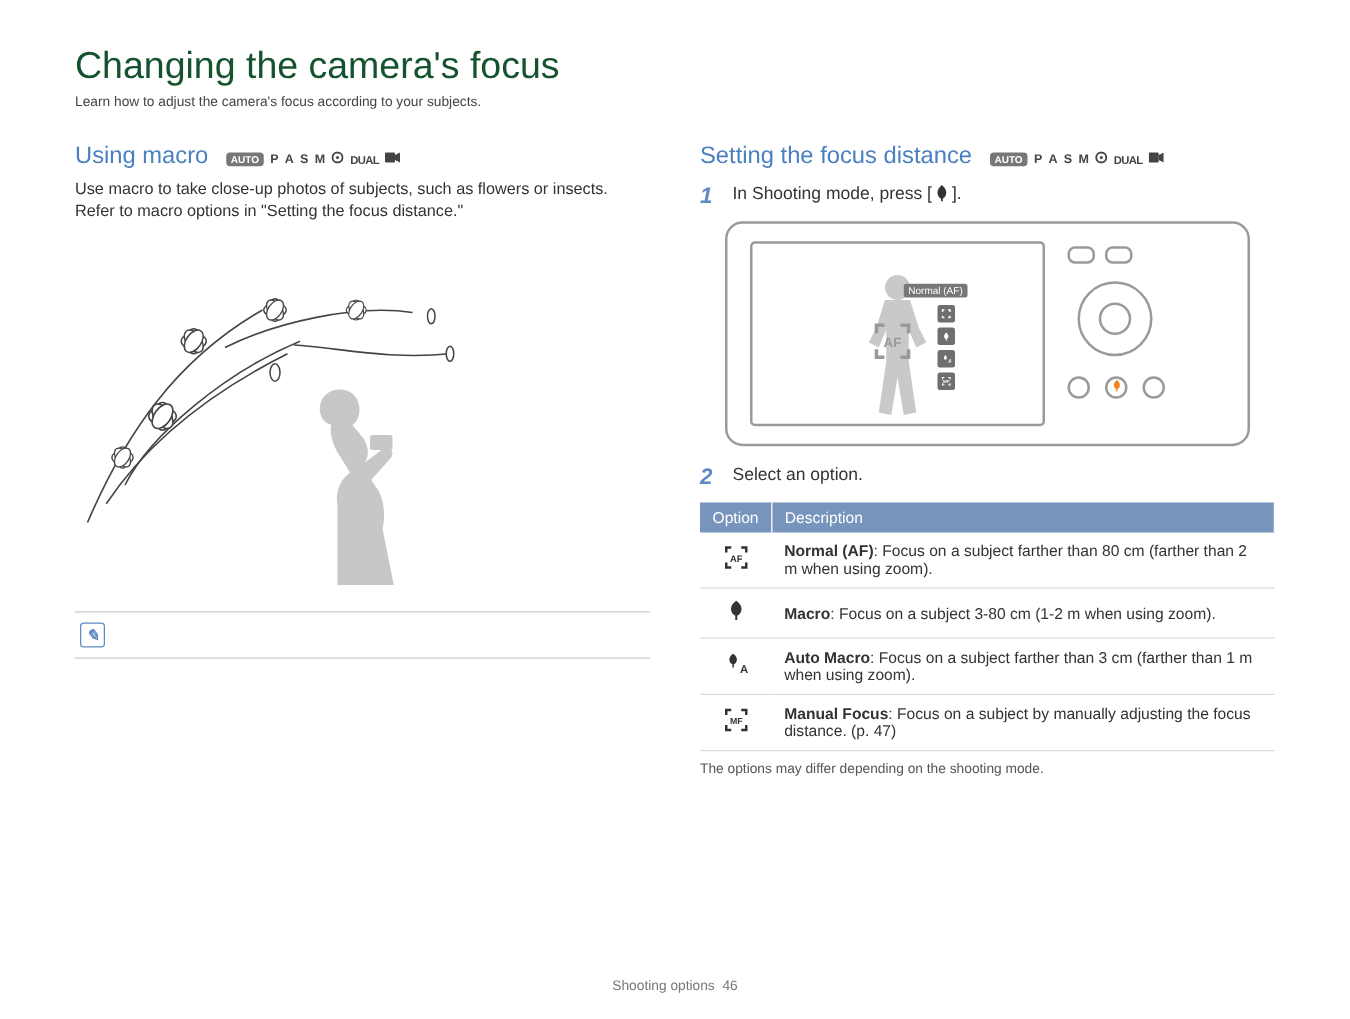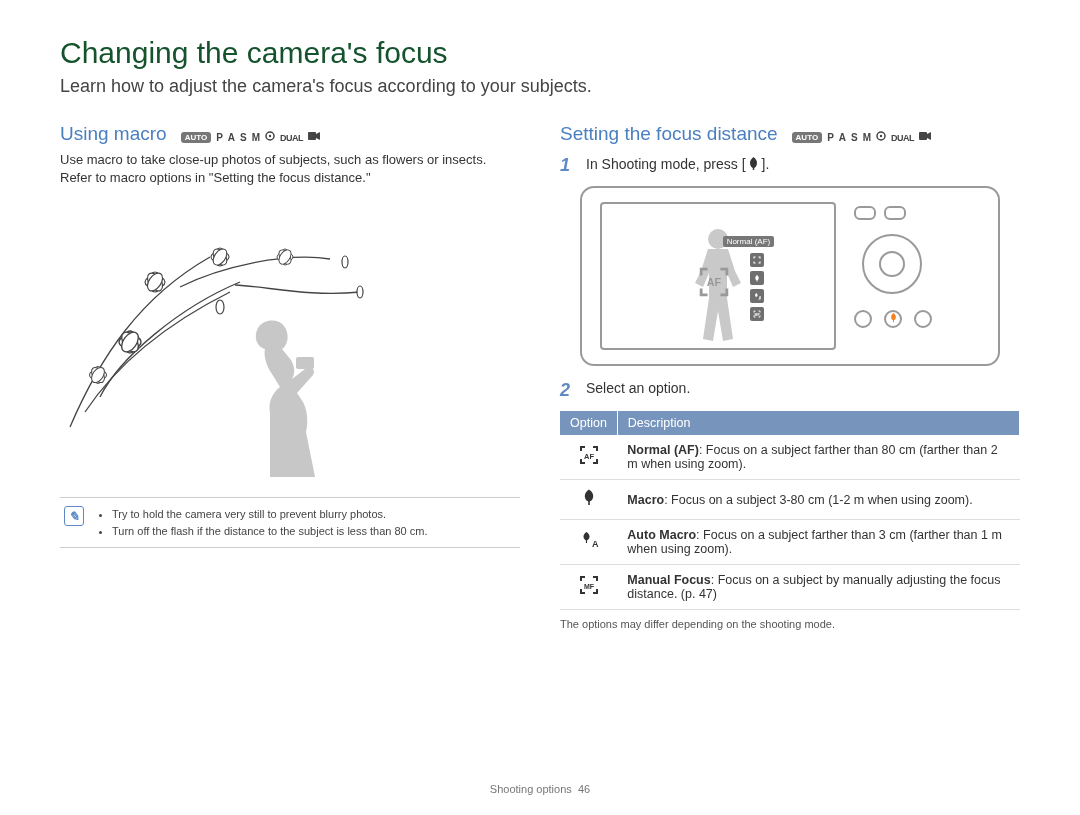--- a/index.html
+++ b/index.html
@@ -12,21 +12,21 @@
     padding: 36px 60px 30px 60px;
     position: relative;
   }
   .page-title {
     color: #14532d;
     font-size: 30px;
     font-weight: 400;
     margin-bottom: 6px;
   }
   .page-intro {
-    font-size: 18px;
+    font-size: 11px;
     color: #444;
     margin-bottom: 26px;
   }
   .columns {
     display: flex;
     gap: 40px;
   }
   .col { flex: 1; min-width: 0; }
   .section-head {
     display: flex;
@@ -35,21 +35,21 @@
     margin-bottom: 6px;
     flex-wrap: wrap;
   }
   .section-title {
     color: #4a7fc0;
     font-size: 19px;
     font-weight: 400;
   }
   .mode-badges {
     display: inline-flex;
-    align-items: flex-end;
+    align-items: center;
     gap: 5px;
     font-size: 10px;
     color: #444;
     letter-spacing: 0px;
     padding-bottom: 2px;
   }
   .mode-auto-badge {
     background: #777;
     color: #fff;
     border-radius: 3px;
@@ -277,24 +277,20 @@
 
       <g fill="#c7c7c7">
         <path d="M210 280 L210 216 C208 206 212 196 220 190 L212 177 C202 162 205 152 205 152 C197 150 193 140 198 131 C203 122 218 121 224 129 C230 137 228 148 222 152 L231 163 C234 168 236 175 232 182 L245 172 C252 168 256 173 253 178 L237 196 L243 205 C248 214 248 227 246 235 L255 280 Z"></path>
 
         <rect x="236" y="160" width="18" height="12" rx="2" fill="#c7c7c7"></rect>
       </g>
     </svg>
 
     <div class="note-box">
       <span class="note-icon">✎</span>
-      <ul class="note-list">
-        <li>Try to hold the camera very still to prevent blurry photos.</li>
-        <li>Turn off the flash if the distance to the subject is less than 80 cm.</li>
-      </ul>
     </div>
   </div>
 
   <div class="col">
     <div class="section-head">
       <h2 class="section-title">Setting the focus distance</h2>
       <span class="mode-badges">
         <span class="mode-auto-badge">AUTO</span>
         <b>P</b>
         <b>A</b>

